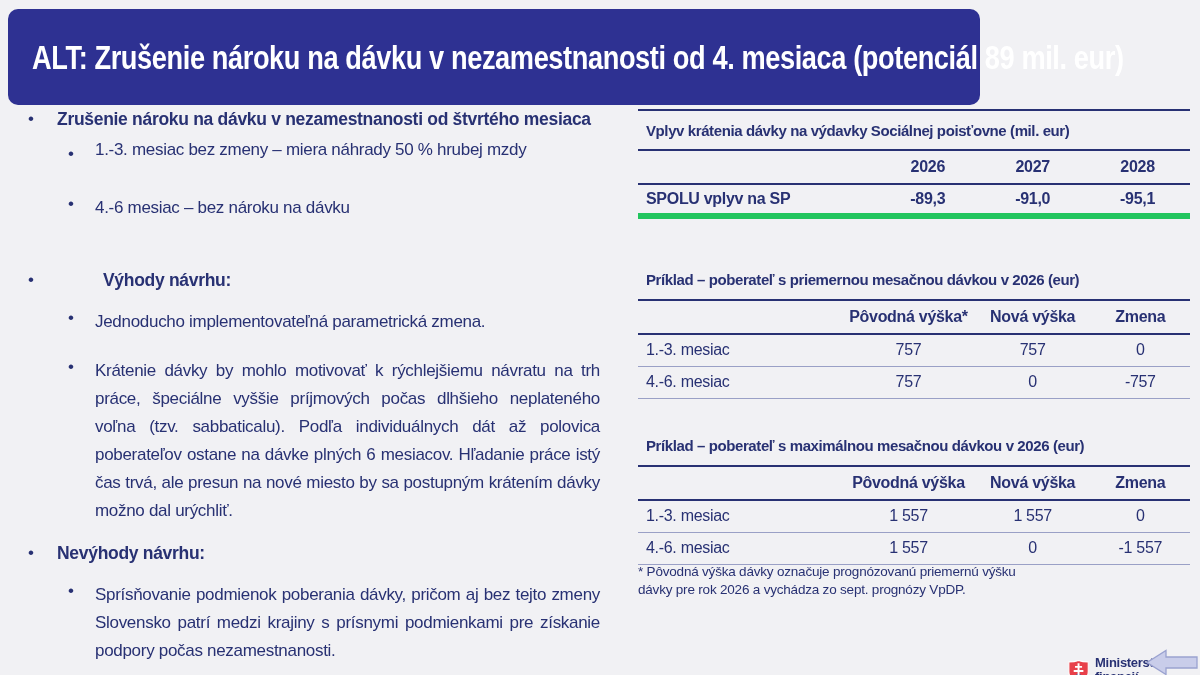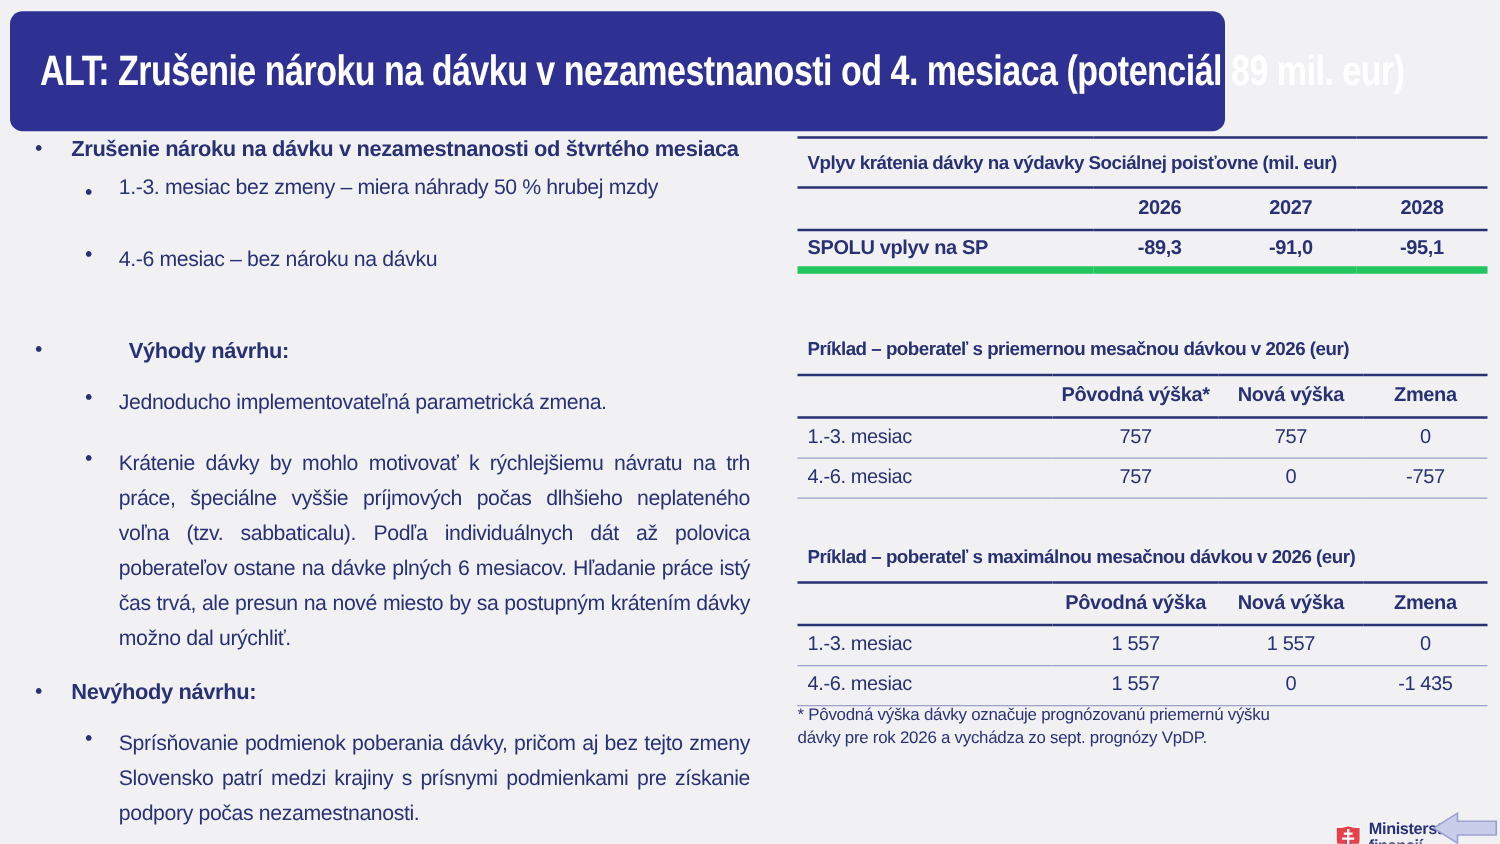--- a/index.html
+++ b/index.html
@@ -182,21 +182,21 @@
         <tr class="data-row">
           <td>1.-3. mesiac</td>
           <td>1 557</td>
           <td>1 557</td>
           <td>0</td>
         </tr>
         <tr class="data-row">
           <td>4.-6. mesiac</td>
           <td>1 557</td>
           <td>0</td>
-          <td>-1 435</td>
+          <td>-1 557</td>
         </tr>
       </tbody>
     </table>
 
     <div class="footnote" style="top:563px;">
       <div>* Pôvodná výška dávky označuje prognózovanú priemernú výšku</div>
       <div>dávky pre rok 2026 a vychádza zo sept. prognózy VpDP.</div>
     </div>
 
   </div>

